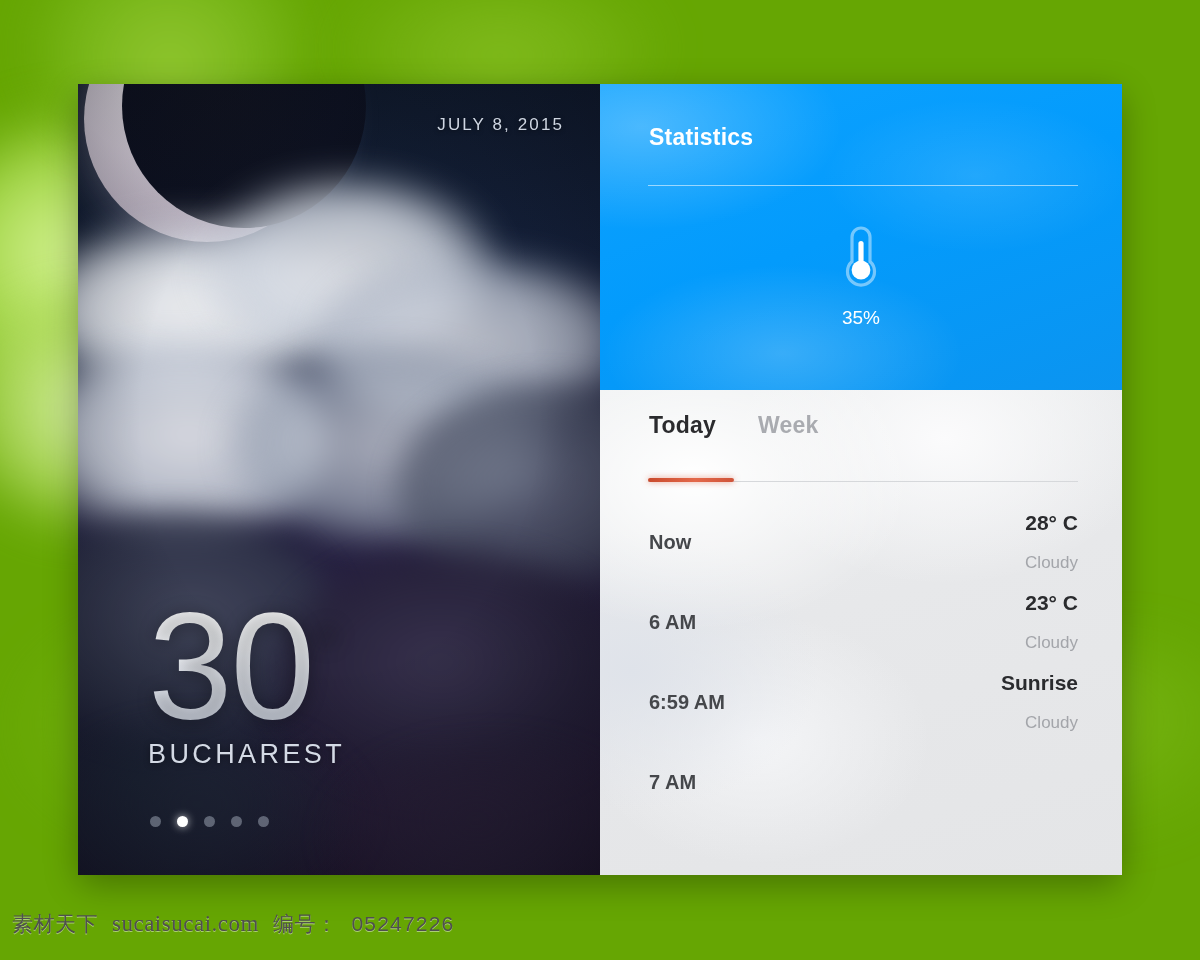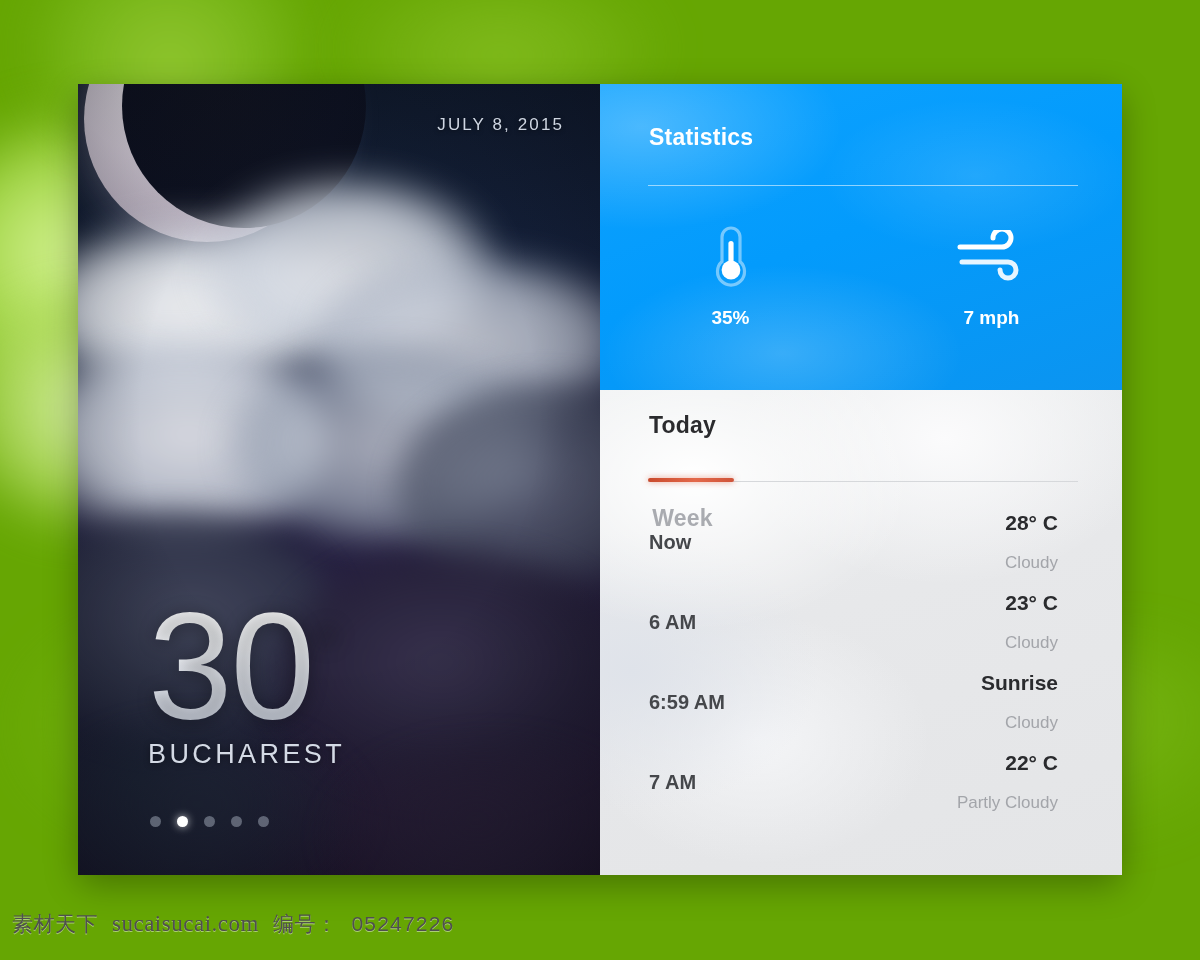--- a/index.html
+++ b/index.html
@@ -138,56 +138,56 @@
   .stats-rule {
     position:absolute; left:48px; right:44px; top:101px;
     height:1px; background:rgba(255,255,255,.55);
   }
   .stats-row {
     position:absolute; left:0; right:0; top:135px;
     display:flex;
   }
   .stat { flex:1; display:flex; flex-direction:column; align-items:center; }
   .stat-icon { height:74px; display:flex; align-items:center; justify-content:center; }
-  .stat-label { margin-top:14px; color:#ffffff; font-size:19px; font-weight:700; }
+  .stat-label { margin-top:14px; color:#ffffff; font-size:19px; font-weight:400; }
 
   
   #forecast {
     position:relative;
     flex:1;
     background:
       radial-gradient(ellipse 60% 45% at 18% 18%, #ffffff 0%, rgba(255,255,255,0) 70%),
       radial-gradient(ellipse 55% 42% at 66% 10%, #fbfbfc 0%, rgba(251,251,252,0) 72%),
       radial-gradient(ellipse 50% 40% at 6% 58%, #dfe3ea 0%, rgba(223,227,234,0) 72%),
       radial-gradient(ellipse 45% 35% at 30% 72%, #f4f5f7 0%, rgba(244,245,247,0) 74%),
       linear-gradient(165deg, #eef0f1 0%, #e7e8ea 45%, #e4e5e7 100%);
     overflow:hidden;
   }
-  .tabs { position:absolute; left:49px; top:22px; display:flex; align-items:center; gap:66px;flex-direction:column; }
+  .tabs { position:absolute; left:49px; top:22px; display:flex; align-items:center; gap:42px; }
   .tab { font-size:23px; font-weight:700; letter-spacing:.2px; }
   .tab.active { color:#2b2b2e; }
   .tab.idle   { color:#a9abb0; }
   .tab-rule {
     position:absolute; left:48px; right:44px; top:91px;
     height:1px; background:#d6d8db;
   }
   .tab-indicator {
     position:absolute; left:48px; top:88px;
     width:86px; height:4px; border-radius:2px;
     background:linear-gradient(90deg, #c84a2c 0%, #e4674a 50%, #d2systemic 100%);
     background:linear-gradient(90deg, #c94a2c 0%, #e3684a 55%, #cf543a 100%);
     box-shadow:0 0 6px rgba(212,79,50,.55);
   }
 
   .rows { position:absolute; left:0; right:0; top:112px; }
   .frow {
     position:relative;
     height:80px;
     display:flex; align-items:center; justify-content:space-between;
-    padding:0 64px 0 49px;
+    padding:0 44px 0 49px;
   }
   .frow-time { color:#45474b; font-size:20px; font-weight:700; }
   .frow-right { text-align:right; }
   .frow-temp { color:#2a2b2e; font-size:21px; font-weight:700; line-height:1.15; }
   .frow-cond { color:#a3a5aa; font-size:17px; font-weight:400; margin-top:18px; }
 
   
   #watermark {
     position:absolute; left:0; bottom:0; width:1200px; height:72px;
     display:flex; align-items:center; gap:14px;
@@ -261,29 +261,20 @@
               <svg width="48" height="66" viewBox="0 0 48 66">
                 <path d="M24 5c-5 0-9 4-9 9v24.5a13.5 13.5 0 1 0 18 0V14c0-5-4-9-9-9z" fill="none" stroke="rgba(255,255,255,.45)" stroke-width="3.2"></path>
                 <rect x="21.4" y="18" width="5.2" height="24" rx="2.6" fill="#ffffff"></rect>
                 <circle cx="24" cy="47" r="9.4" fill="#ffffff"></circle>
               </svg>
             </div>
             <div class="stat-label">35%</div>
           </div>
 
 
-          <div class="stat">
-            <div class="stat-icon">
-              <svg width="72" height="52" viewBox="0 0 72 52">
-                <path d="M4 17 H46 a9 9 0 1 0 -9 -9" fill="none" stroke="#ffffff" stroke-width="5" stroke-linecap="round"></path>
-                <path d="M6 32 H52 a8 8 0 1 1 -8 8" fill="none" stroke="#ffffff" stroke-width="5" stroke-linecap="round" opacity=".9"></path>
-              </svg>
-            </div>
-            <div class="stat-label">7 mph</div>
-          </div>
 
         </div>
       </div>
 
       <div id="forecast">
 
         <div class="tabs">
           <div class="tab active">Today</div>
           <div class="tab idle">Week</div>
         </div>
@@ -311,24 +302,20 @@
           <div class="frow">
             <div class="frow-time">6:59 AM</div>
             <div class="frow-right">
               <div class="frow-temp">Sunrise</div>
               <div class="frow-cond">Cloudy</div>
             </div>
           </div>
 
           <div class="frow">
             <div class="frow-time">7 AM</div>
-            <div class="frow-right">
-              <div class="frow-temp">22° C</div>
-              <div class="frow-cond">Partly Cloudy</div>
-            </div>
           </div>
 
         </div>
       </div>
 
     </div>
   </div>
 
   <div id="watermark">
     <span class="wm-brand">素材天下</span>

